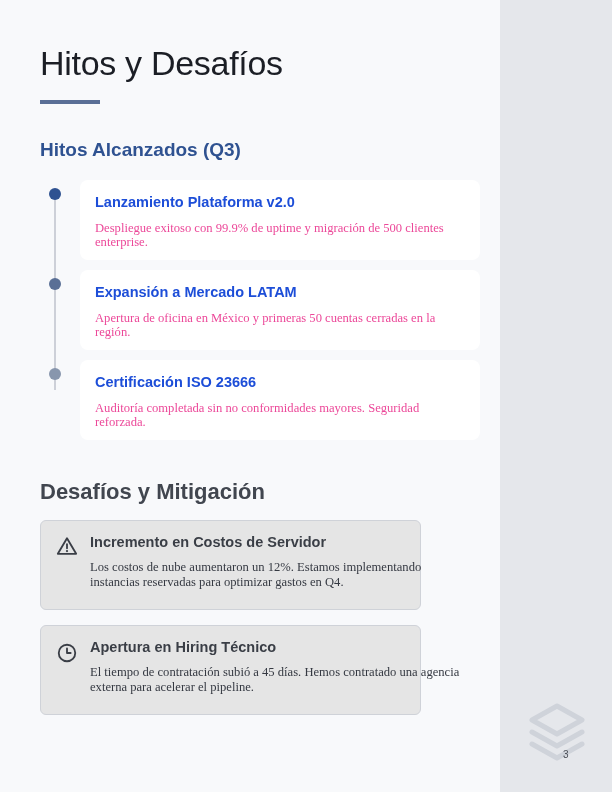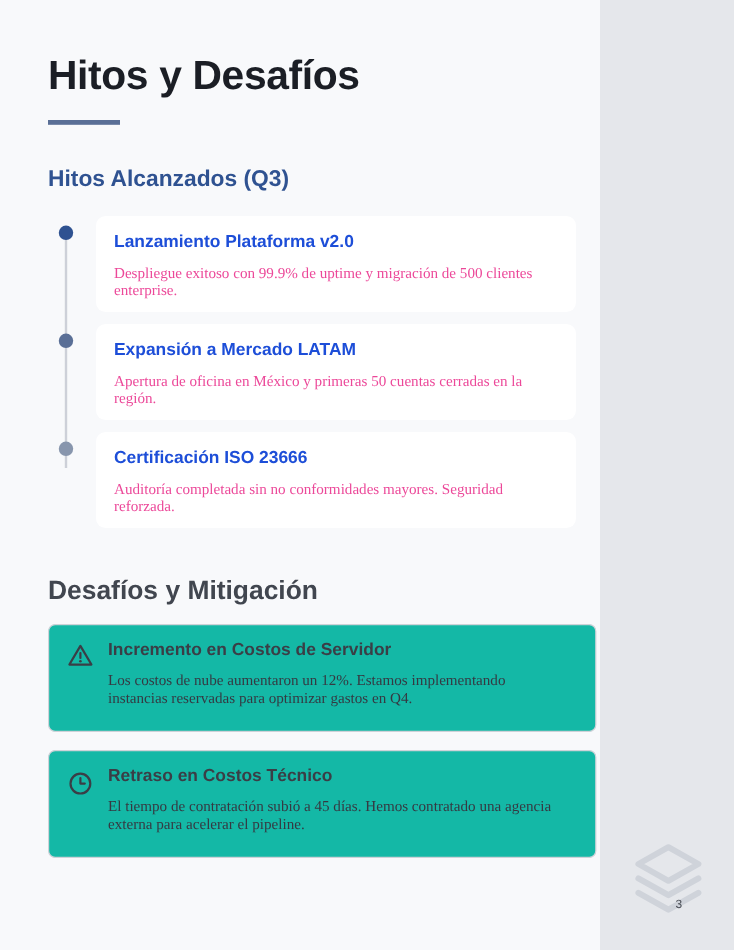--- a/index.html
+++ b/index.html
@@ -10,21 +10,21 @@
     color: #1e2128;
     position: relative;
   }
   .sidebar {
     position: absolute; left: 500px; top: 0; width: 112px; height: 792px;
     background: #e5e7eb;
   }
   .main { position: absolute; left: 40px; top: 0; width: 440px; }
   .page-title {
     position: absolute; left: 0; top: 44px;
-    font-size: 34px; font-weight: 700; letter-spacing: -0.3px; color: #1b1e25;
+    font-size: 34px; font-weight: 400; letter-spacing: -0.3px; color: #1b1e25;
     white-space: nowrap;
   }
   .title-rule {
     position: absolute; left: 0; top: 100px; width: 60px; height: 4px;
     background: #5a6f96;
   }
   .section-1 {
     position: absolute; left: 0; top: 139px;
     font-size: 19px; font-weight: 600; color: #2f5291; white-space: nowrap;
   }
@@ -46,22 +46,22 @@
   }
   .card-desc {
     font-family: "Liberation Serif", "DejaVu Serif", serif;
     font-size: 12.6px; line-height: 14px; color: #ec4899; margin-top: 11px;
   }
   .section-2 {
     position: absolute; left: 0; top: 479px;
     font-size: 22px; font-weight: 600; color: #41464f; white-space: nowrap;
   }
   .challenge {
-    position: absolute; left: 0; width: 457px;
-    background: #14b8a6; border: 1px solid #cfd2d8; border-radius: 6px;
+    position: absolute; left: 0; width: 381px;
+    background: #e5e5e5; border: 1px solid #cfd2d8; border-radius: 6px;
   }
   .challenge .icon {
     position: absolute; left: 15px; width: 22px; height: 22px;
   }
   .challenge .c-title {
     position: absolute; left: 49px; font-size: 14.5px; font-weight: 700;
     color: #3a3e46; white-space: nowrap;
   }
   .challenge .c-desc {
     position: absolute; left: 49px; width: 372px;
@@ -114,21 +114,21 @@
     </svg>
     <div class="c-title" style="top:13px;">Incremento en Costos de Servidor</div>
     <div class="c-desc" style="top:39px;">Los costos de nube aumentaron un 12%. Estamos implementando instancias reservadas para optimizar gastos en Q4.</div>
   </div>
 
   <div class="challenge" style="top:625px;height:90px;">
     <svg class="icon" style="top:16px;" viewBox="0 0 24 24">
       <circle cx="12" cy="12" r="9" fill="none" stroke="#3a3e46" stroke-width="2"></circle>
       <path d="M12 7 V12 H16" fill="none" stroke="#3a3e46" stroke-width="2" stroke-linecap="round" stroke-linejoin="round"></path>
     </svg>
-    <div class="c-title" style="top:13px;">Retraso en Costos Técnico</div>
+    <div class="c-title" style="top:13px;">Apertura en Hiring Técnico</div>
     <div class="c-desc" style="top:39px;">El tiempo de contratación subió a 45 días. Hemos contratado una agencia externa para acelerar el pipeline.</div>
   </div>
 </div>
 
 <svg class="stack-icon" viewBox="0 0 62 60">
   <path d="M31 4 L56 18 L31 32 L6 18 Z" fill="none" stroke="#cfd3da" stroke-width="5" stroke-linejoin="round"></path>
   <path d="M6 30 L31 44 L56 30" fill="none" stroke="#cfd3da" stroke-width="5" stroke-linecap="round" stroke-linejoin="round"></path>
   <path d="M6 42 L31 56 L56 42" fill="none" stroke="#cfd3da" stroke-width="5" stroke-linecap="round" stroke-linejoin="round"></path>
 </svg>
 <div class="page-number">3</div>

